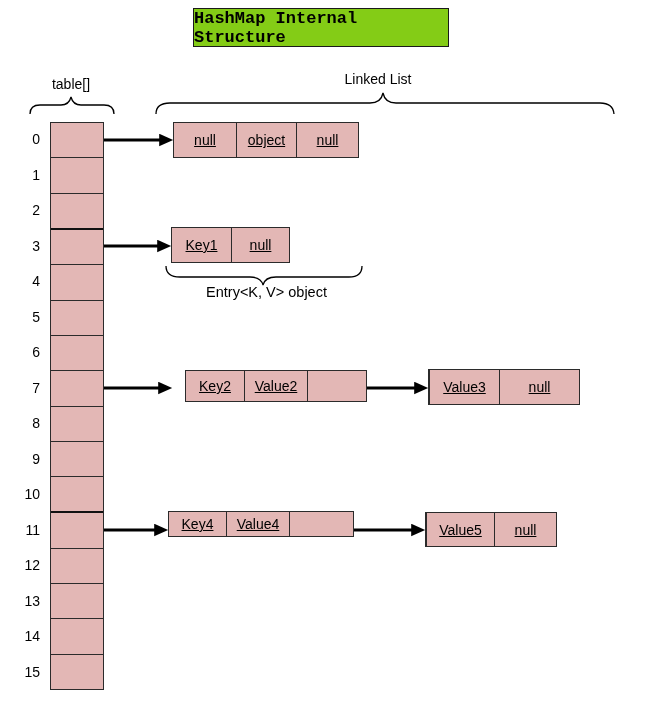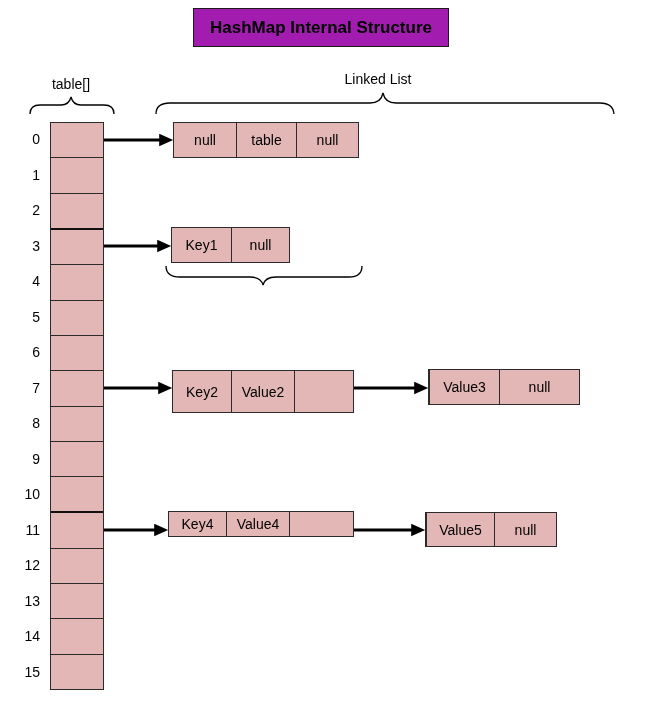--- a/index.html
+++ b/index.html
@@ -8,22 +8,22 @@
     background:var(--background,#fff);
     font-family:"Liberation Sans", sans-serif;
     color:#000; overflow:hidden;
   }
   * { box-sizing:border-box; }
 
   #connectors { position:absolute; left:0; top:0; width:651px; height:724px; pointer-events:none; }
 
   .title-box {
     position:absolute; left:193px; top:8px; width:256px; height:39px;
-    border:1.6px solid #1a1a1a; background:#a21caf;
-    display:flex; align-items:center; justify-content:center;
+    border:1.6px solid #1a1a1a; background:#84cc16;
+    display:flex; align-items:center; justify-content:center;font-family:Liberation Mono, monospace;
   }
   .title-box span { font-weight:bold; font-size:17px; letter-spacing:0px; }
 
   .lbl { position:absolute; font-size:14px; text-align:center; white-space:nowrap; }
   #table-label  { left:21px;  top:76px;  width:100px; }
   #ll-label     { left:318px; top:71px;  width:120px; }
   #entry-label  { left:164px; top:284px; width:205px; font-size:14.5px; }
 
   .array-col {
     position:absolute; left:50px; top:122px; width:54px; height:568px;
@@ -37,21 +37,21 @@
 
   .idx { position:absolute; left:10px; width:30px; text-align:right; font-size:14px; line-height:17px; }
 
   .node {
     position:absolute; display:flex;
     border:1.5px solid var(--cell-border,#2b2b2b);
     background:var(--cell-fill,#E3B7B5);
   }
   .ncell {
     display:flex; align-items:center; justify-content:center;
-    font-size:14px; border-left:1.5px solid var(--cell-border,#2b2b2b);
+    font-size:14px; border-left:1.5px solid var(--cell-border,#2b2b2b);text-decoration:underline;
   }
   .ncell.first { border-left:none; }
 </style>
 </head>
 <body>
 
 <div id="canvas">
 
   <svg id="connectors" viewBox="0 0 651 724" xmlns="http://www.w3.org/2000/svg">
     <defs>
@@ -71,20 +71,21 @@
     <line x1="318" y1="388" x2="415" y2="388" stroke="#000" stroke-width="2.8" marker-end="url(#ah)"></line>
     <line x1="313" y1="530" x2="412" y2="530" stroke="#000" stroke-width="2.8" marker-end="url(#ah)"></line>
   </svg>
 
   <div class="title-box">
     <span>HashMap Internal Structure</span>
   </div>
 
   <div class="lbl" id="table-label">table[]</div>
   <div class="lbl" id="ll-label">Linked List</div>
+  <div class="lbl" id="entry-label">Entry&lt;K, V&gt; object</div>
 
   <div class="idx" style="top:131px">0</div>
   <div class="idx" style="top:167px">1</div>
   <div class="idx" style="top:202px">2</div>
   <div class="idx" style="top:238px">3</div>
   <div class="idx" style="top:273px">4</div>
   <div class="idx" style="top:309px">5</div>
   <div class="idx" style="top:344px">6</div>
   <div class="idx" style="top:380px">7</div>
   <div class="idx" style="top:415px">8</div>
@@ -110,30 +111,30 @@
     <div class="acell"></div>
     <div class="acell thick"></div>
     <div class="acell"></div>
     <div class="acell"></div>
     <div class="acell"></div>
     <div class="acell"></div>
   </div>
 
   <div class="node" style="left:173px;top:122px;height:36px">
     <div class="ncell first" style="width:62px">null</div>
-    <div class="ncell" style="width:60px">table</div>
+    <div class="ncell" style="width:60px">object</div>
     <div class="ncell" style="width:62px">null</div>
   </div>
 
   <div class="node" style="left:171px;top:227px;height:36px">
     <div class="ncell first" style="width:59px">Key1</div>
     <div class="ncell" style="width:58px">null</div>
   </div>
 
-  <div class="node" style="left:172px;top:370px;height:43px">
+  <div class="node" style="left:185px;top:370px;height:32px">
     <div class="ncell first" style="width:58px">Key2</div>
     <div class="ncell" style="width:63px">Value2</div>
     <div class="ncell" style="width:59px"></div>
   </div>
 
   <div class="node" style="left:428px;top:369px;height:36px">
     <div class="ncell" style="width:70px">Value3</div>
     <div class="ncell" style="width:80px">null</div>
   </div>
 

